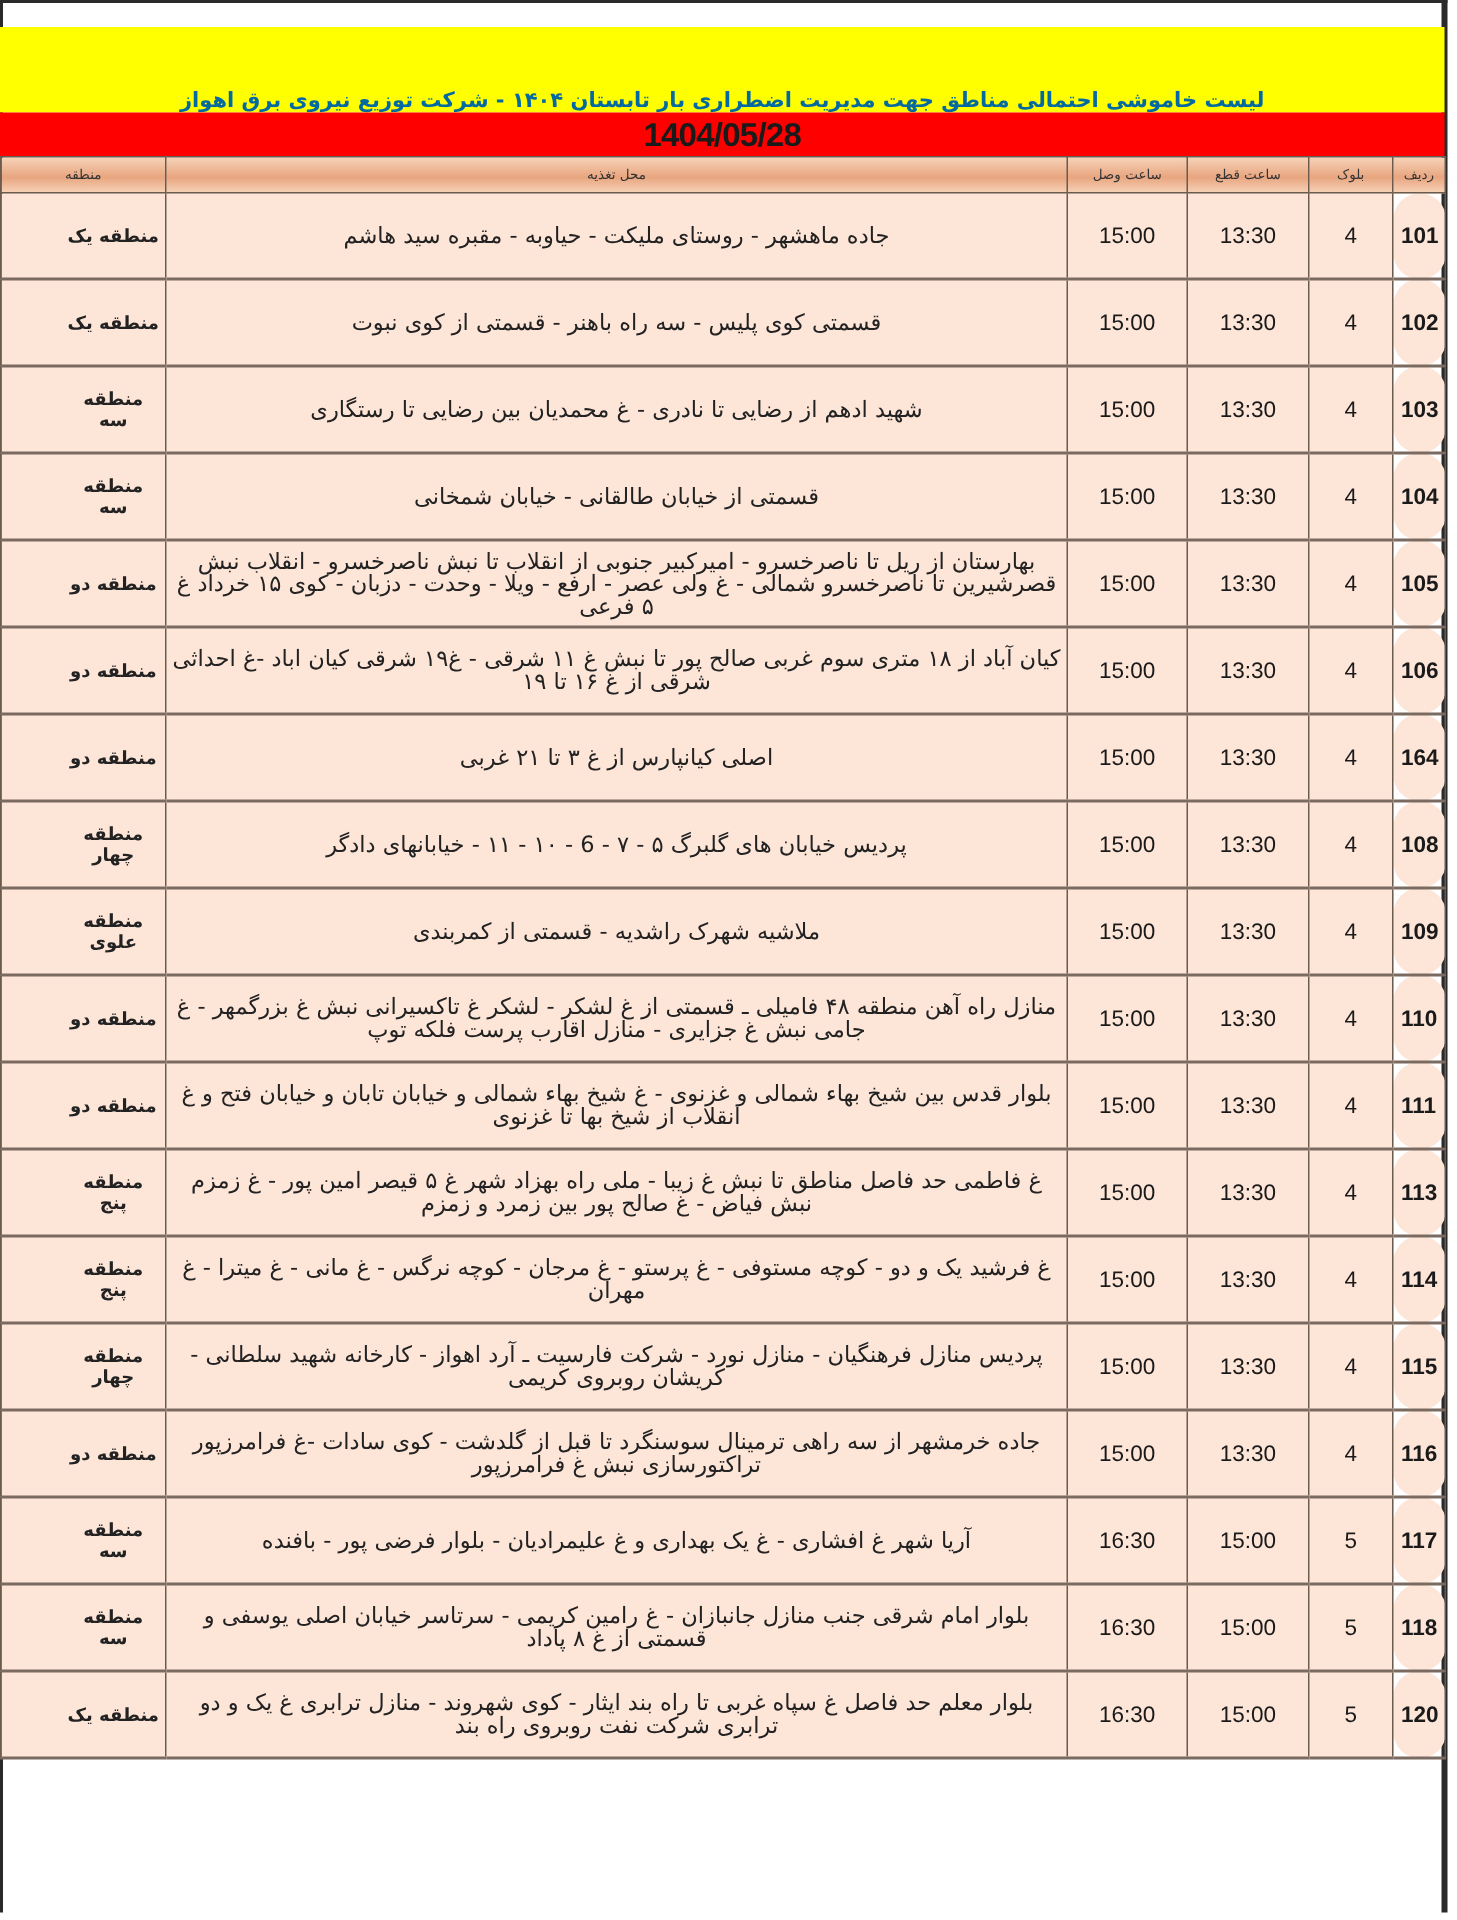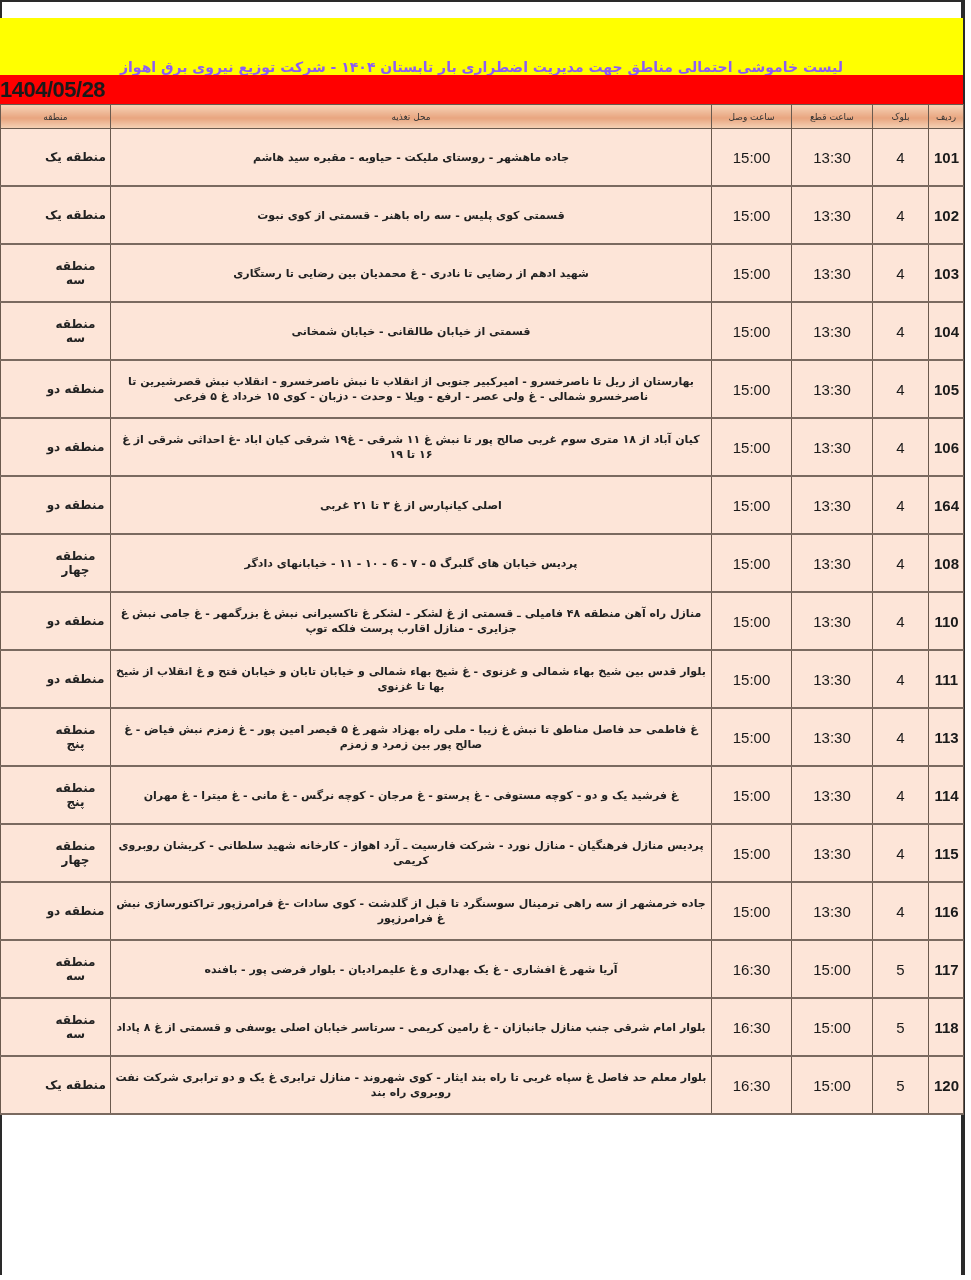--- a/index.html
+++ b/index.html
@@ -3,33 +3,33 @@
 <meta charset="utf-8">
 <style>
   html, body { margin: 0; padding: 0; background: #ffffff; }
   body { width: 971px; height: 1280px; position: relative; overflow: hidden;
          font-family: "DejaVu Sans", sans-serif; }
   .frame { position: absolute; left: 0; top: 0; width: 965px; height: 1275px;
            border-left: 2px solid #2a2a2a; border-top: 2px solid #2a2a2a; border-right: 4px solid #2a2a2a;
            box-sizing: border-box; }
   .title-band { position: absolute; left: 0; top: 18px; width: 963px; height: 57px; background: #ffff00;
                 display: flex; align-items: center; justify-content: center; direction: rtl; }
-  .title-band span { font-size: 14px; font-weight: bold; color: #8b5cf6; margin-top: 41px; }
+  .title-band span { font-size: 14px; font-weight: bold; color: #0369a1; margin-top: 41px; }
   .date-band { position: absolute; left: 0; top: 75px; width: 963px; height: 29px; background: #ff0000;
-               display: flex; align-items: center; justify-content: flex-start; }
+               display: flex; align-items: center; justify-content: center; }
   .date-band span { font-family: "Liberation Sans", sans-serif; font-weight: bold; font-size: 22px; color: #1a1a1a; letter-spacing: -0.5px; }
   table { position: absolute; left: 0; top: 104px; width: 963px; border-collapse: collapse; table-layout: fixed; direction: ltr; }
   th { height: 23px; background: linear-gradient(#f6d2b6, #e8a57f 55%, #f6d2b6); border: 1px solid #6b5a4e;
        font-size: 9px; font-weight: normal; color: #333; direction: rtl; padding: 0; margin-top: 47px; }
   td { height: 56px; background: #fde5d8; border: 1px solid #6b5a4e; border-bottom: 2px solid #7a6a60;
        text-align: center; padding: 0 4px; }
   td.region { font-size: 12px; font-weight: bold; color: #222; direction: rtl; padding-left: 44px; }
-  td.loc { font-size: 11px; font-weight: bold; color: #222; direction: rtl; line-height: 15px; }
+  td.loc { font-size: 15px; font-weight: normal; color: #222; direction: rtl; line-height: 15px; }
   td.num { font-family: "Liberation Sans", sans-serif; font-size: 15px; font-weight: normal; color: #1a1a1a; }
-  td.row-id { font-family: "Liberation Sans", sans-serif; font-size: 15px; font-weight: bold; color: #1a1a1a; text-align: center; padding-left: 5px; }
+  td.row-id { font-family: "Liberation Sans", sans-serif; font-size: 15px; font-weight: bold; color: #1a1a1a; text-align: left; padding-left: 5px; border-radius: 17px; }
 </style>
 </head>
 <body>
 
 <div class="frame"></div>
 
 <div class="title-band">
   <span>لیست خاموشی احتمالی مناطق جهت مدیریت اضطراری بار تابستان ۱۴۰۴ - شرکت توزیع نیروی برق اهواز</span>
 </div>
 
@@ -115,20 +115,28 @@
       </tr>
       <tr>
         <td class="region">منطقه چهار</td>
         <td class="loc">پردیس خیابان های گلبرگ ۵ - ۷ - 6 - ۱۰ - ۱۱ - خیابانهای دادگر</td>
         <td class="num">15:00</td>
         <td class="num">13:30</td>
         <td class="num">4</td>
         <td class="row-id">108</td>
       </tr>
       <tr>
+        <td class="region">منطقه علوی</td>
+        <td class="loc">ملاشیه شهرک راشدیه - قسمتی از کمربندی</td>
+        <td class="num">15:00</td>
+        <td class="num">13:30</td>
+        <td class="num">4</td>
+        <td class="row-id">109</td>
+      </tr>
+      <tr>
         <td class="region">منطقه دو</td>
         <td class="loc">منازل راه آهن منطقه ۴۸ فامیلی ـ قسمتی از غ لشکر - لشکر غ تاکسیرانی نبش غ بزرگمهر - غ جامی نبش غ جزایری - منازل اقارب پرست فلکه توپ</td>
         <td class="num">15:00</td>
         <td class="num">13:30</td>
         <td class="num">4</td>
         <td class="row-id">110</td>
       </tr>
       <tr>
         <td class="region">منطقه دو</td>
         <td class="loc">بلوار قدس بین شیخ بهاء شمالی و غزنوی - غ شیخ بهاء شمالی و خیابان تابان و خیابان فتح و غ انقلاب از شیخ بها تا غزنوی</td>

